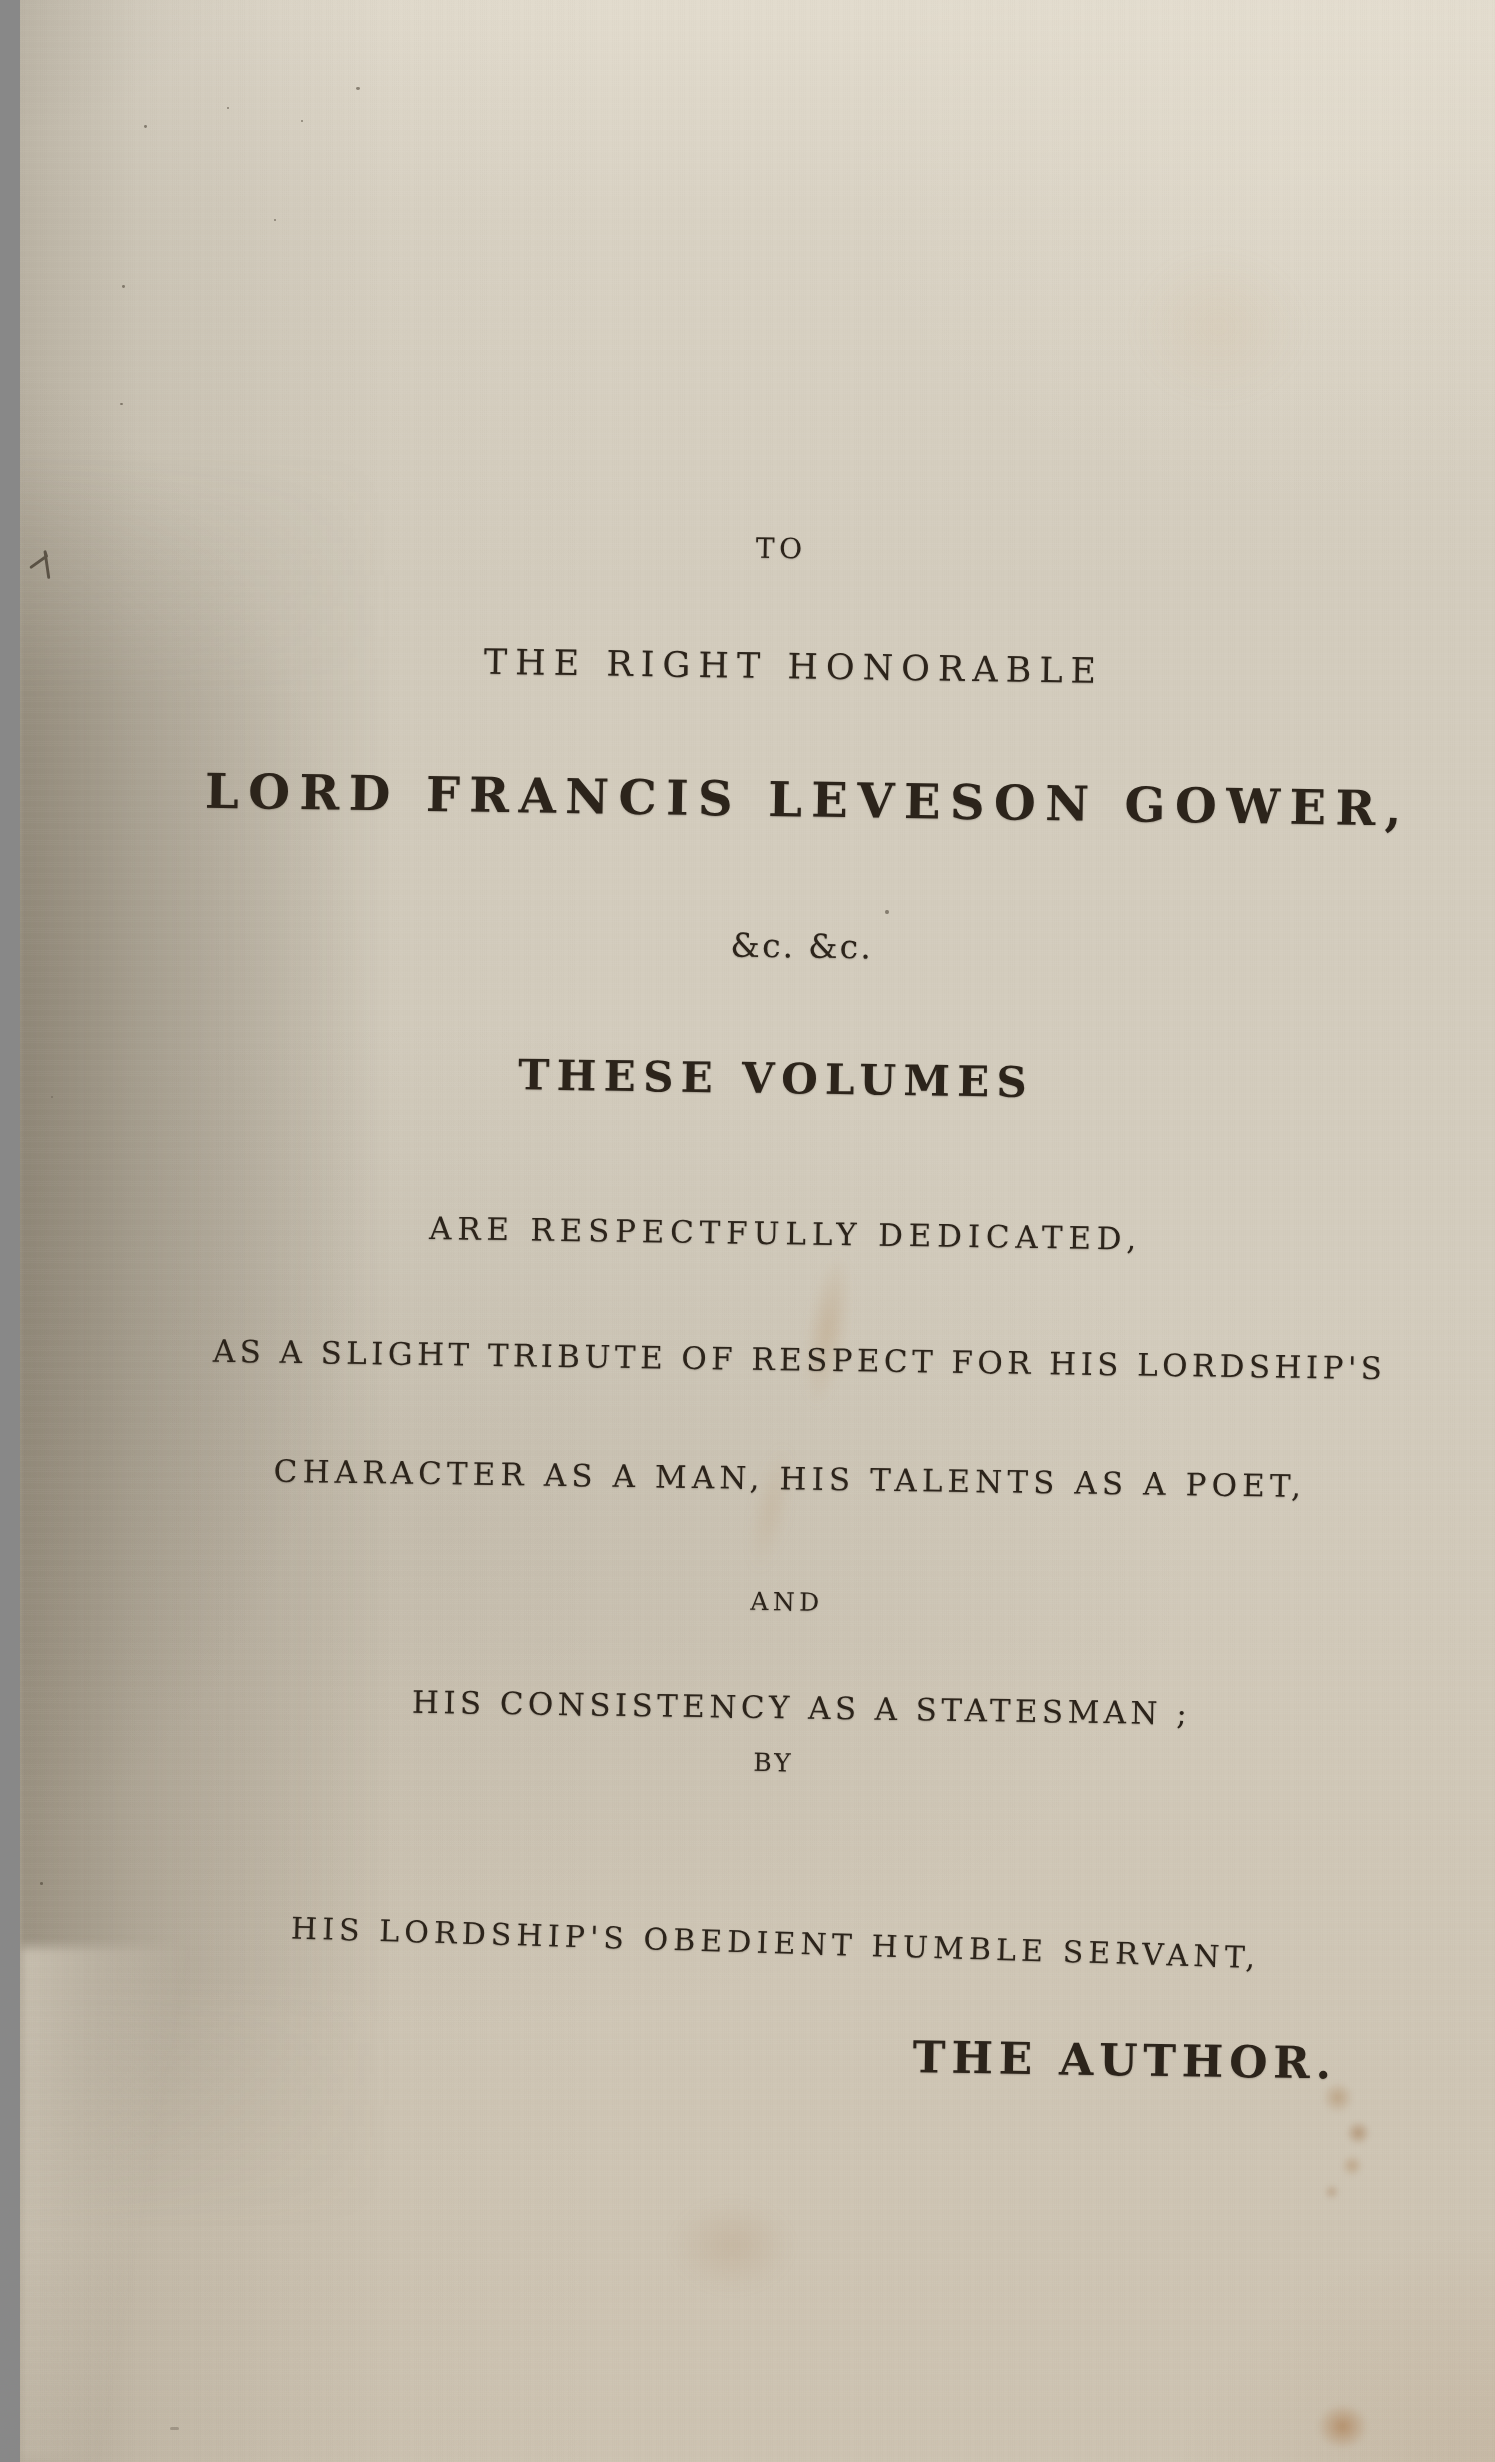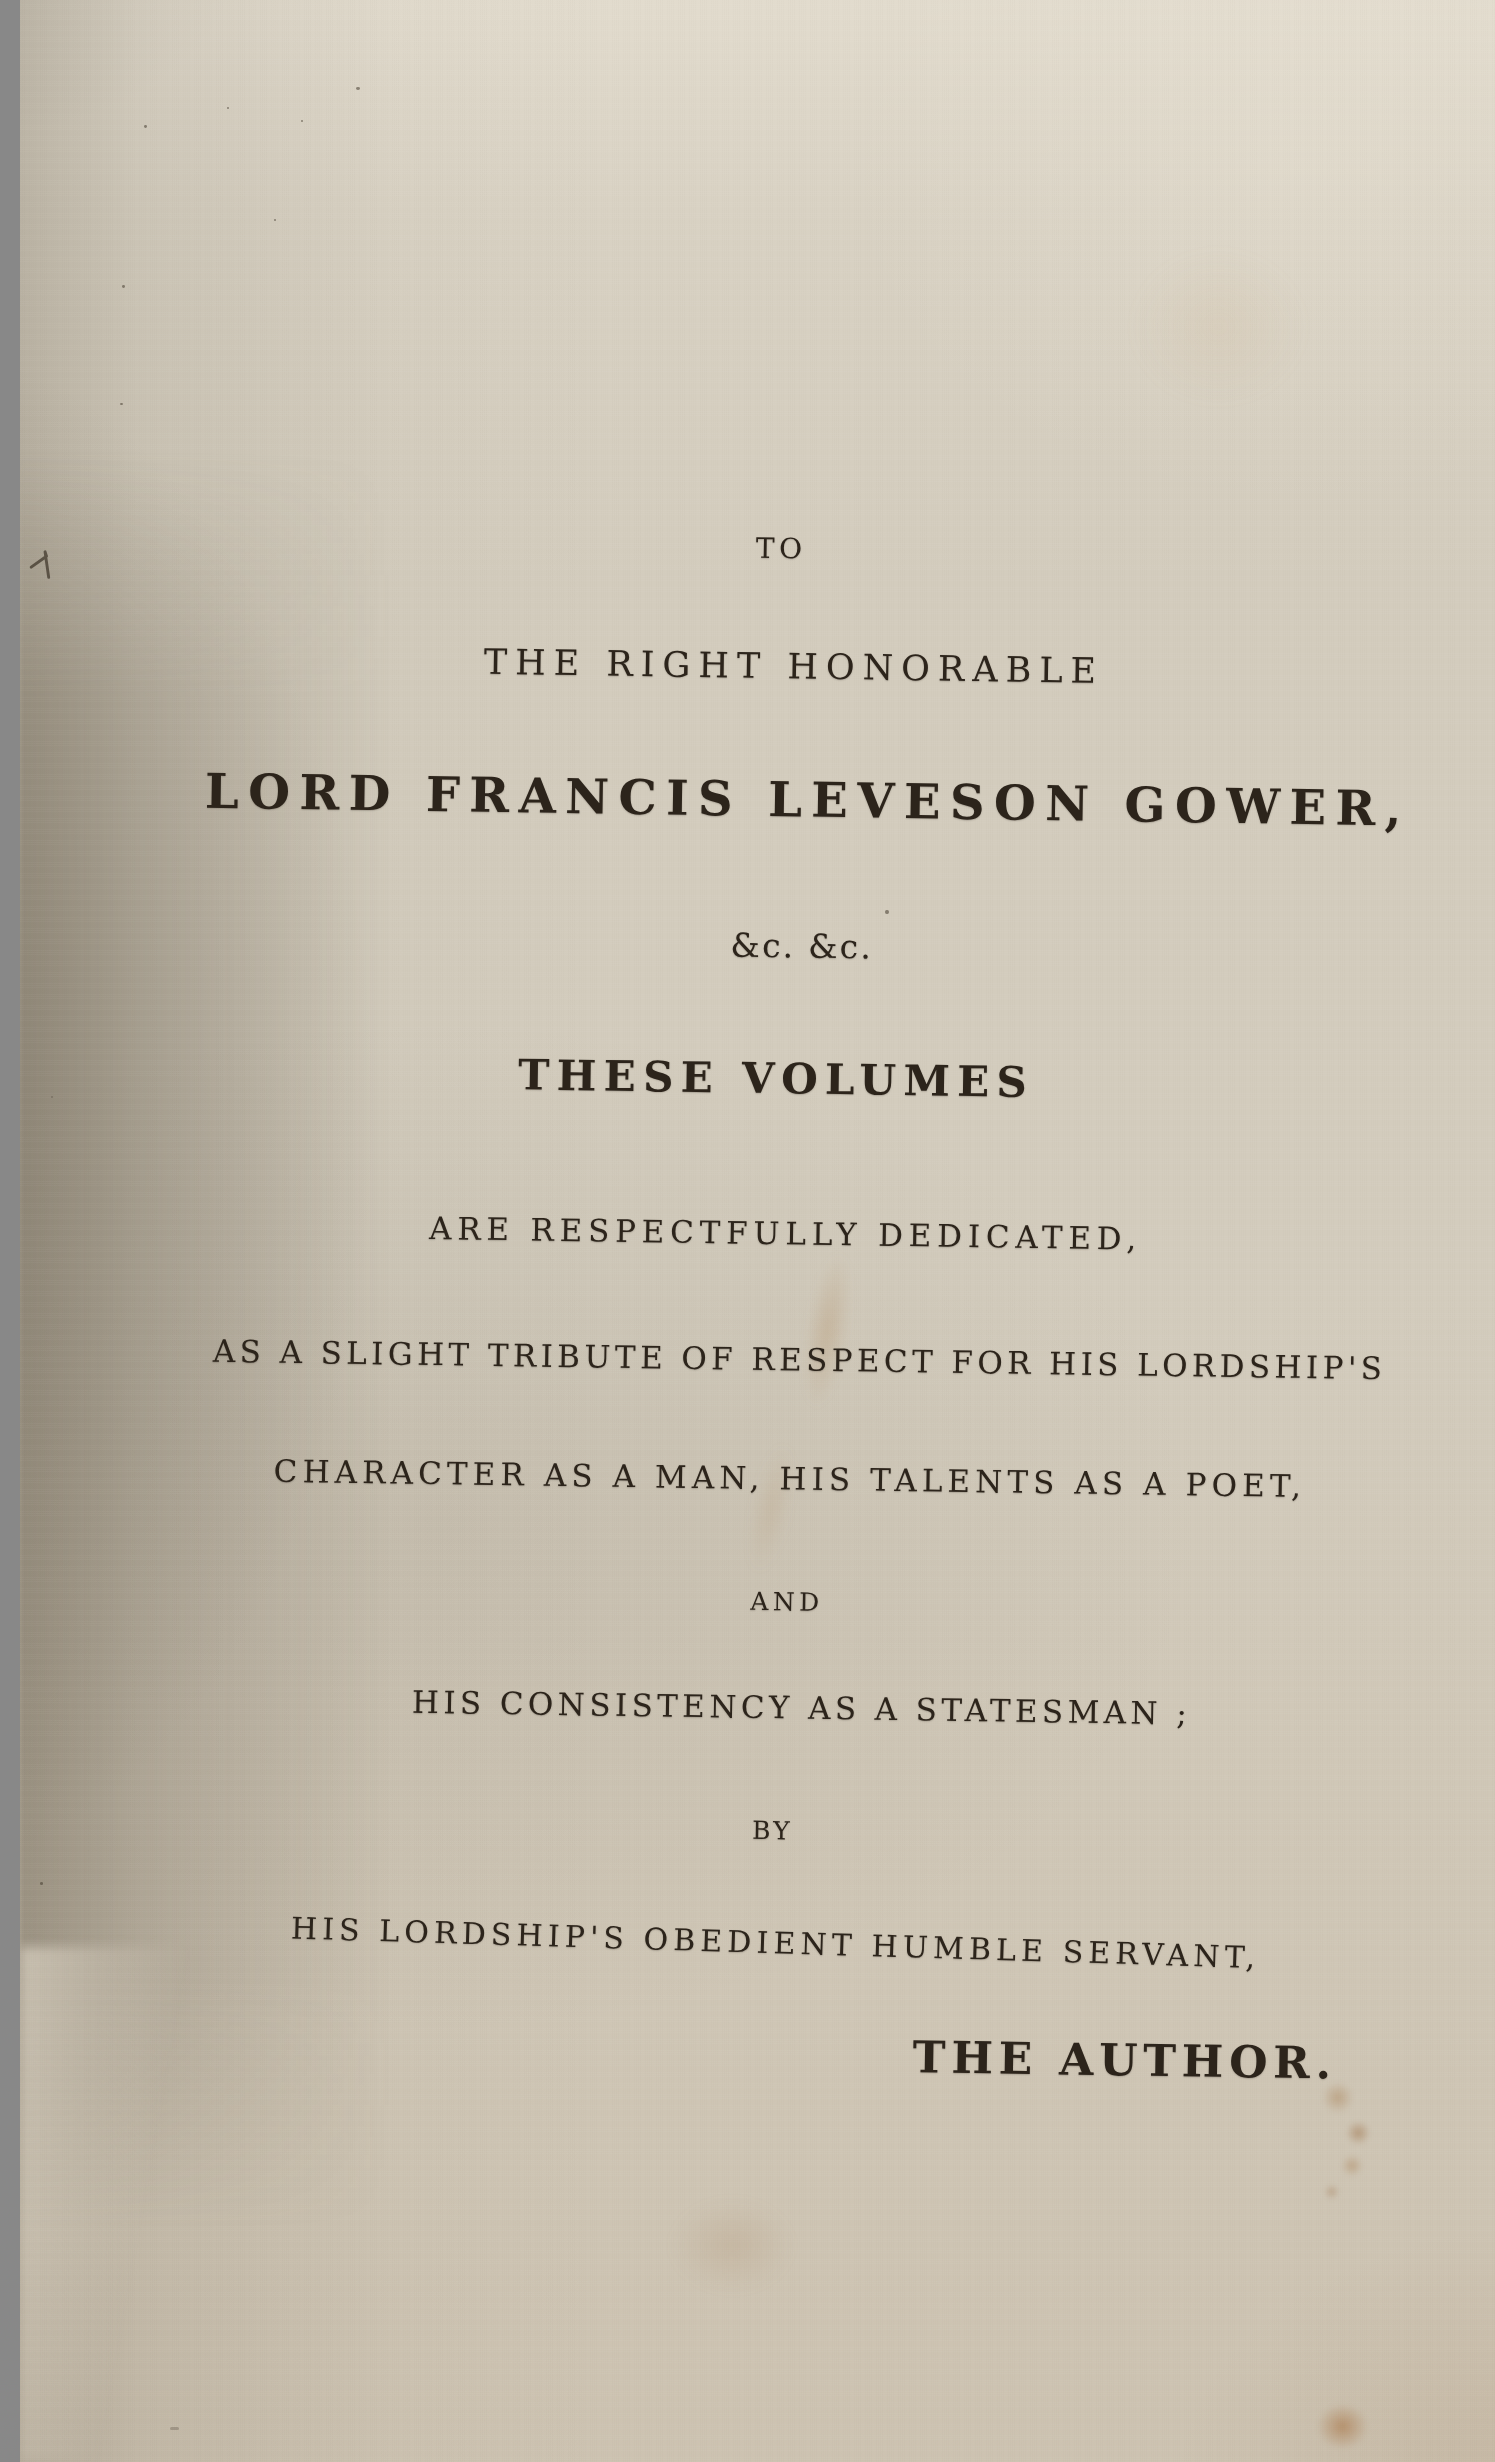--- a/index.html
+++ b/index.html
@@ -87,21 +87,21 @@
   .ln1 {top:535px;  margin-left:6.5px;  font-size:28px; letter-spacing:4.4px;}
   .ln2 {top:649px;  margin-left:21px; font-size:35px; letter-spacing:8px;}
   .ln3 {top:775px; margin-left:37px; font-size:48px; letter-spacing:9.4px; font-weight:bold;}
   .ln4 {top:929px; margin-left:33px; font-size:33px; letter-spacing:2.2px;}
   .ln5 {top:1058px; margin-left:9.4px; font-size:42px; letter-spacing:7.3px; font-weight:bold;}
   .ln6 {top:1218px; margin-left:21px; font-size:31px; letter-spacing:5.8px;}
   .ln7 {top:1344px; margin-left:37px; font-size:31px; letter-spacing:4.4px;}
   .ln8 {top:1463px; margin-left:29px; font-size:31px; letter-spacing:5.1px;}
   .ln9 {top:1589px; margin-left:28px; font-size:25px; letter-spacing:4.4px;}
   .ln10{top:1692px; margin-left:44px; font-size:31px; letter-spacing:4.4px;}
-  .ln11{top:1818px; margin-left:16.7px; font-size:25px; letter-spacing:2.9px;}
+  .ln11{top:1750px; margin-left:16.7px; font-size:25px; letter-spacing:2.9px;}
   .ln12{top:1928px; margin-left:21px; font-size:30px; letter-spacing:5.1px; transform:translateX(-50%) rotate(0.9deg);}
   .ln13{top:2033px; right:163px; font-size:44px; letter-spacing:5.8px; font-weight:bold;}
 </style>
 </head>
 <body>
 
 <div class="page">
 
   <div class="layer shading"></div>
   <div class="layer gutter-band"></div>

